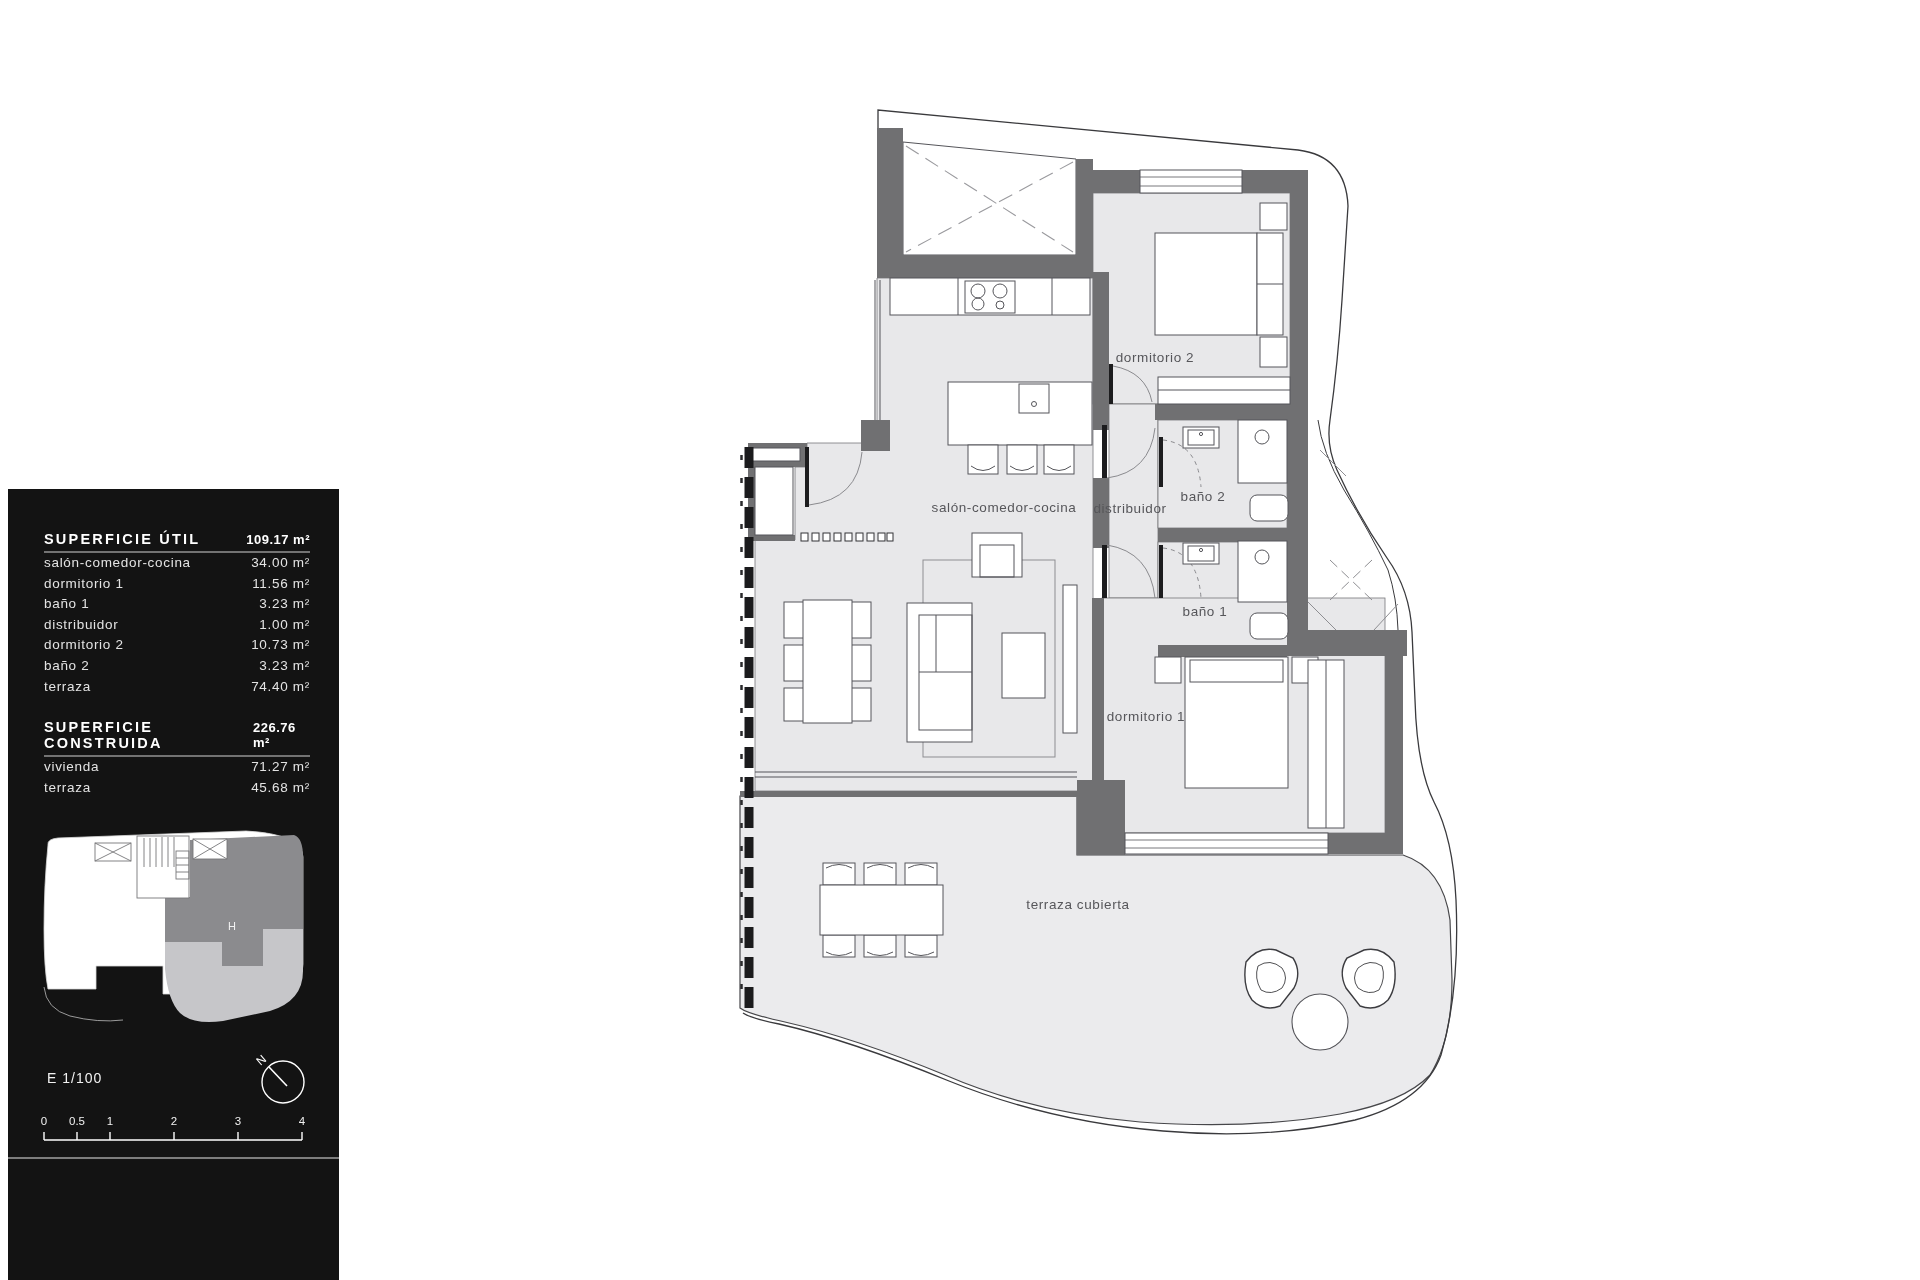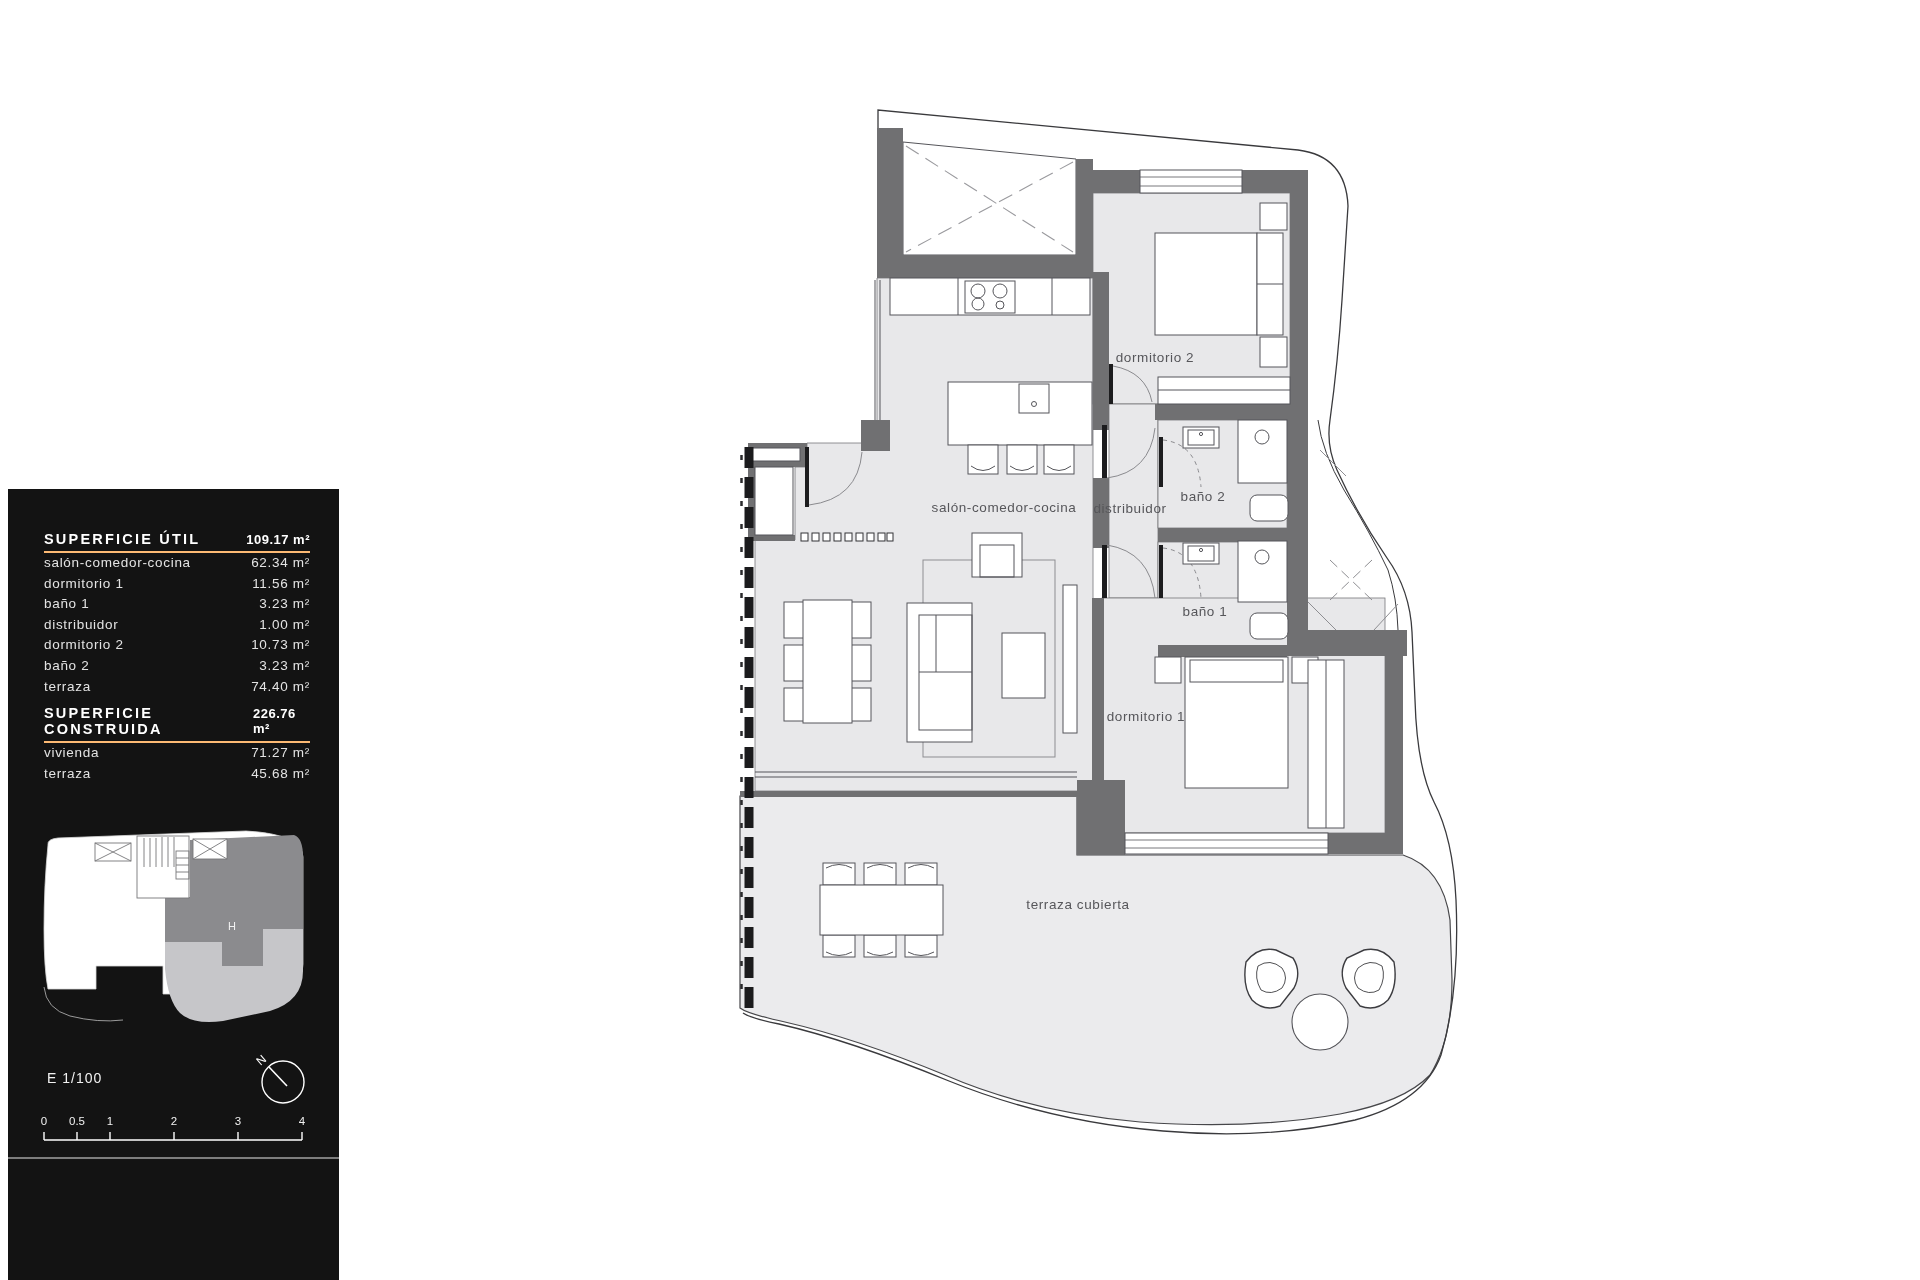--- a/index.html
+++ b/index.html
@@ -5,25 +5,25 @@
   html,body{margin:0;padding:0;background:#ffffff;}
   .page{position:relative;width:1920px;height:1280px;background:#ffffff;overflow:hidden;
         font-family:"Liberation Sans",sans-serif;}
   .plan-svg{position:absolute;left:0;top:0;width:1920px;height:1280px;}
   
   .panel{position:absolute;left:8px;top:489px;width:331px;height:791px;background:#131313;color:#ededed;}
   .panel-svg{position:absolute;left:0;top:0;width:331px;height:791px;}
   .tables{position:absolute;left:36px;top:42px;width:266px;}
   .tbl-head{display:flex;justify-content:space-between;align-items:baseline;
             font-size:14.5px;font-weight:bold;letter-spacing:2.2px;color:#ffffff;
-            border-bottom:2px solid #fdba74;padding-bottom:4px;}
+            border-bottom:2px solid #737373;padding-bottom:4px;}
   .tbl-head .tot{letter-spacing:.5px;font-size:13px;}
   .tbl-row{display:flex;justify-content:space-between;font-size:13.5px;font-weight:300;
            color:#e3e3e3;letter-spacing:.7px;line-height:20.6px;}
-  .tbl + .tbl{margin-top:8px;}
+  .tbl + .tbl{margin-top:22px;}
   .tbl-row:first-of-type{margin-top:4px;}
   
   text{font-family:"Liberation Sans",sans-serif;}
   .room-label{font-size:13.5px;fill:#56565a;letter-spacing:.6px;}
   .panel-text{fill:#f2f2f2;}
 </style>
 </head>
 <body>
 
 <div class="page">
@@ -250,21 +250,21 @@
   <div class="panel">
 
     <div class="tables">
       <div class="tbl">
         <div class="tbl-head">
           <span>SUPERFICIE ÚTIL</span>
           <span class="tot">109.17 m²</span>
         </div>
         <div class="tbl-row">
             <span>salón-comedor-cocina</span>
-            <span>62.34 m²</span>
+            <span>34.00 m²</span>
           </div>
         <div class="tbl-row">
             <span>dormitorio 1</span>
             <span>11.56 m²</span>
           </div>
         <div class="tbl-row">
             <span>baño 1</span>
             <span>3.23 m²</span>
           </div>
         <div class="tbl-row">

